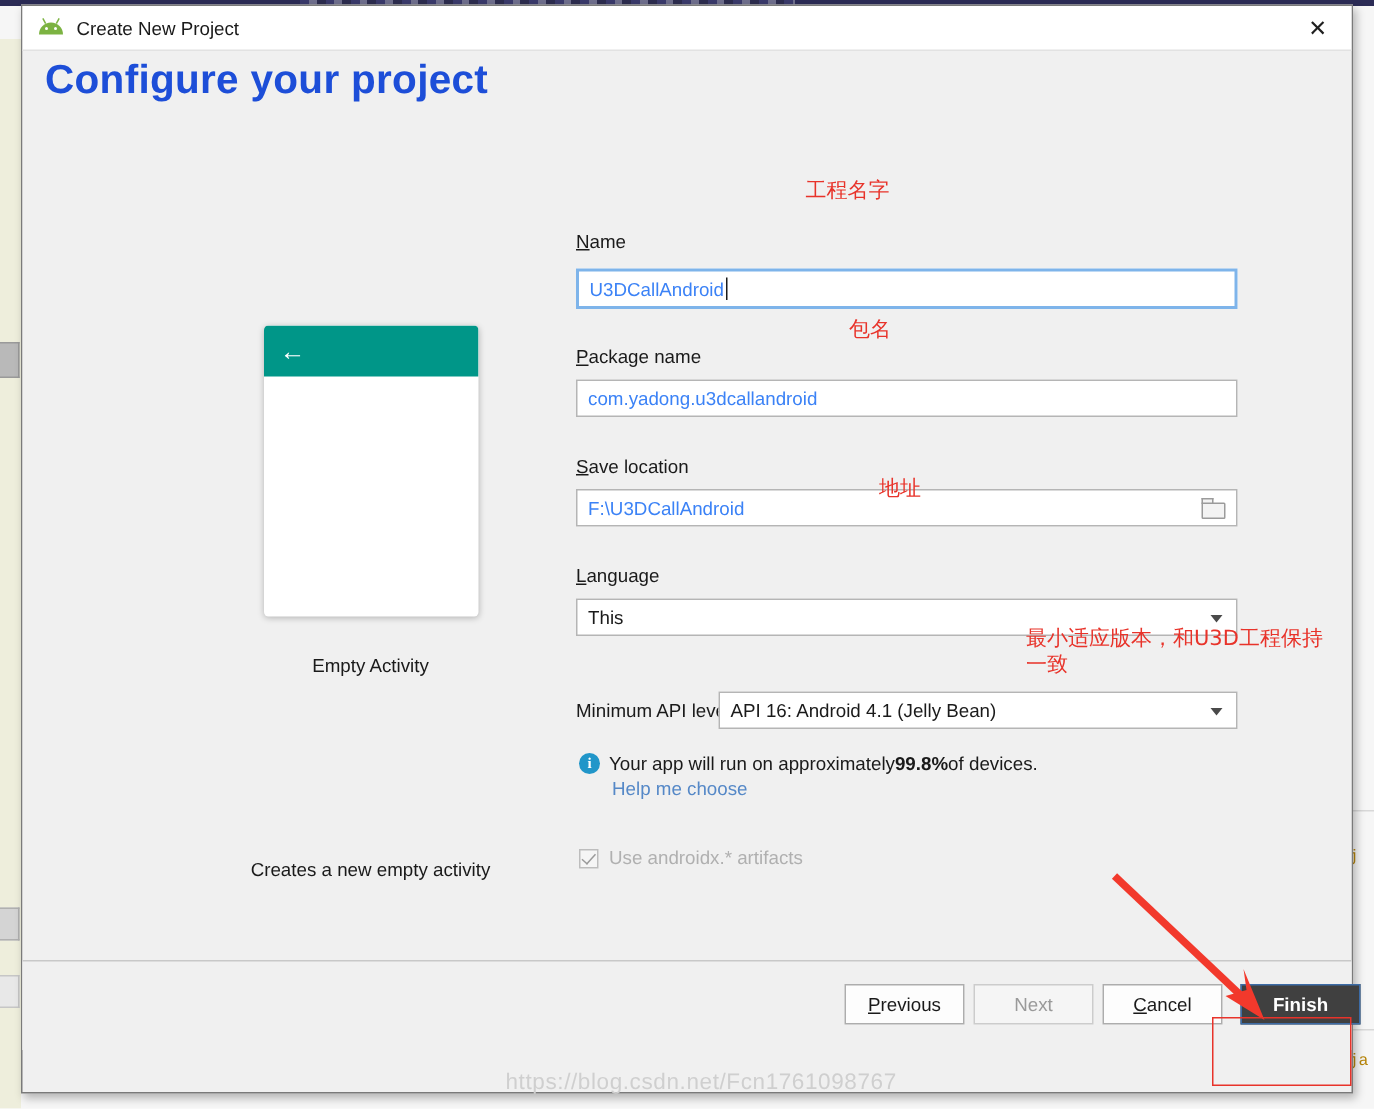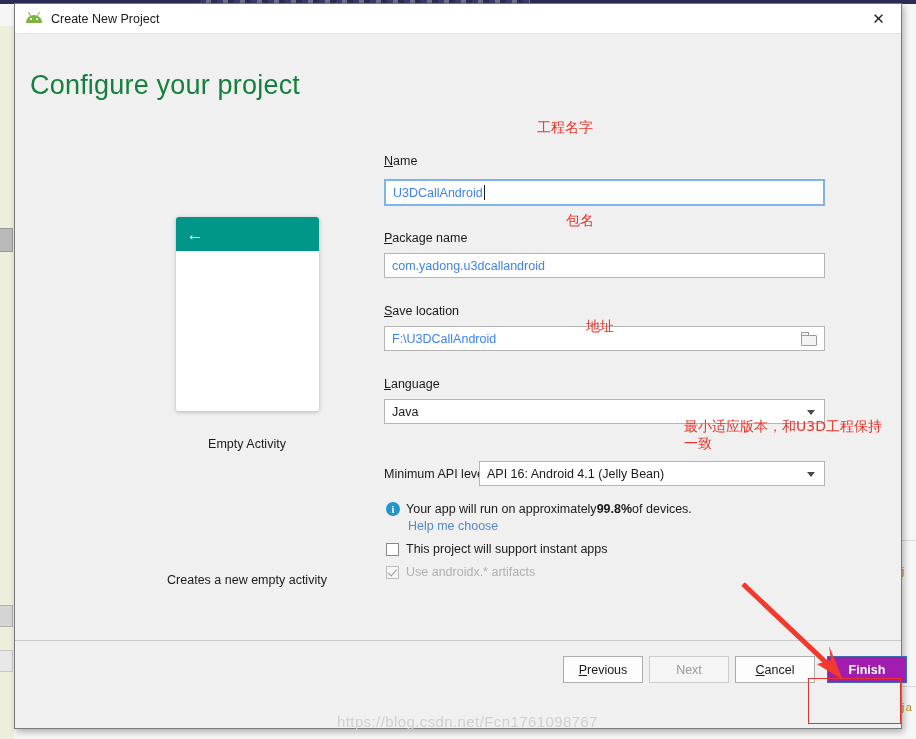--- a/index.html
+++ b/index.html
@@ -54,21 +54,21 @@
   #titlebar .title{margin-left:8px;font-size:12.5px;color:#1a1a1a;}
   #close-btn{
     position:absolute;right:0;top:0;width:45px;height:29px;
     display:flex;align-items:center;justify-content:center;cursor:pointer;
     font-size:15px;color:#202020;font-family:"DejaVu Sans",sans-serif;
   }
 
   #dialog-body{position:relative;height:666px;background:#f0f0f0;}
 
   #page-title{
-    position:absolute;left:15px;top:36px;font-size:27px;color:#15803d;font-weight:400;
+    position:absolute;left:15px;top:4px;font-size:27px;color:#1d4ed8;font-weight:700;
     letter-spacing:.2px;
   }
 
   
   #preview-wrap{position:absolute;left:132px;top:183px;width:200px;}
   #phone-card{
     width:143px;height:194px;margin:0 auto;background:#ffffff;
     border-radius:3px;box-shadow:0 1px 4px rgba(0,0,0,.25);overflow:hidden;
   }
   #phone-appbar{height:34px;background:#009688;display:flex;align-items:center;}
@@ -141,21 +141,21 @@
   .btn{
     position:absolute;top:15px;height:27px;box-sizing:border-box;
     border:1px solid #adadad;background:#fdfdfd;
     font-size:12.5px;color:#1a1a1a;
     display:flex;align-items:center;justify-content:center;cursor:pointer;
   }
   .btn .mn{text-decoration:underline;}
   #btn-previous{left:548px;width:80px;}
   #btn-next{left:634px;width:80px;color:#9a9a9a;background:#f5f5f5;border-color:#cccccc;cursor:default;}
   #btn-cancel{left:720px;width:80px;}
-  #btn-finish{left:812px;width:80px;background:#a21caf;border:1px solid #3d6ca6;color:#ffffff;font-weight:bold;}
+  #btn-finish{left:812px;width:80px;background:#404040;border:1px solid #3d6ca6;color:#ffffff;font-weight:bold;}
 
   
   .anno{
     position:absolute;color:#e8332a;font-size:14px;line-height:17px;
     font-family:"DejaVu Sans","Liberation Sans",sans-serif;white-space:pre;
   }
   #anno-name{left:537px;top:119px;}
   #anno-pkg{left:566px;top:212px;}
   #anno-loc{left:586px;top:290px;margin-top:28px;}
   #anno-api{left:684px;top:418px;}
@@ -232,42 +232,38 @@
     <div class="textfield" id="save-field">
       <span>F:\U3DCallAndroid</span>
       <span id="folder-icon">
           <span class="tab"></span>
           <span class="base"></span>
         </span>
     </div>
 
     <div class="field-label" style="left:369px;top:343px;"><span class="mn">L</span><span>anguage</span></div>
     <div class="combo" id="lang-combo">
-      <span>Java</span>
+      <span>This</span>
       <span class="caret"></span>
     </div>
 
     <div class="field-label" id="api-label">Minimum API level</div>
     <div class="combo" id="api-combo">
       <span>API 16: Android 4.1 (Jelly Bean)</span>
       <span class="caret"></span>
     </div>
 
     <div id="device-line">
       <span id="info-icon">i</span>
       <span>Your app will run on approximately </span>
         <b>99.8%</b>
         <span> of devices.</span>
     </div>
     <div id="help-link">Help me choose</div>
 
-    <div class="checkrow" id="instant-row">
-      <span class="cbox"></span>
-      <span>This project will support instant apps</span>
-    </div>
     <div class="checkrow" id="androidx-row">
       <span class="cbox disabled">
           <span class="tick"></span>
         </span>
       <span>Use androidx.* artifacts</span>
     </div>
 
     <div id="footer">
       <div class="btn" id="btn-previous">
           <span class="mn">P</span>

